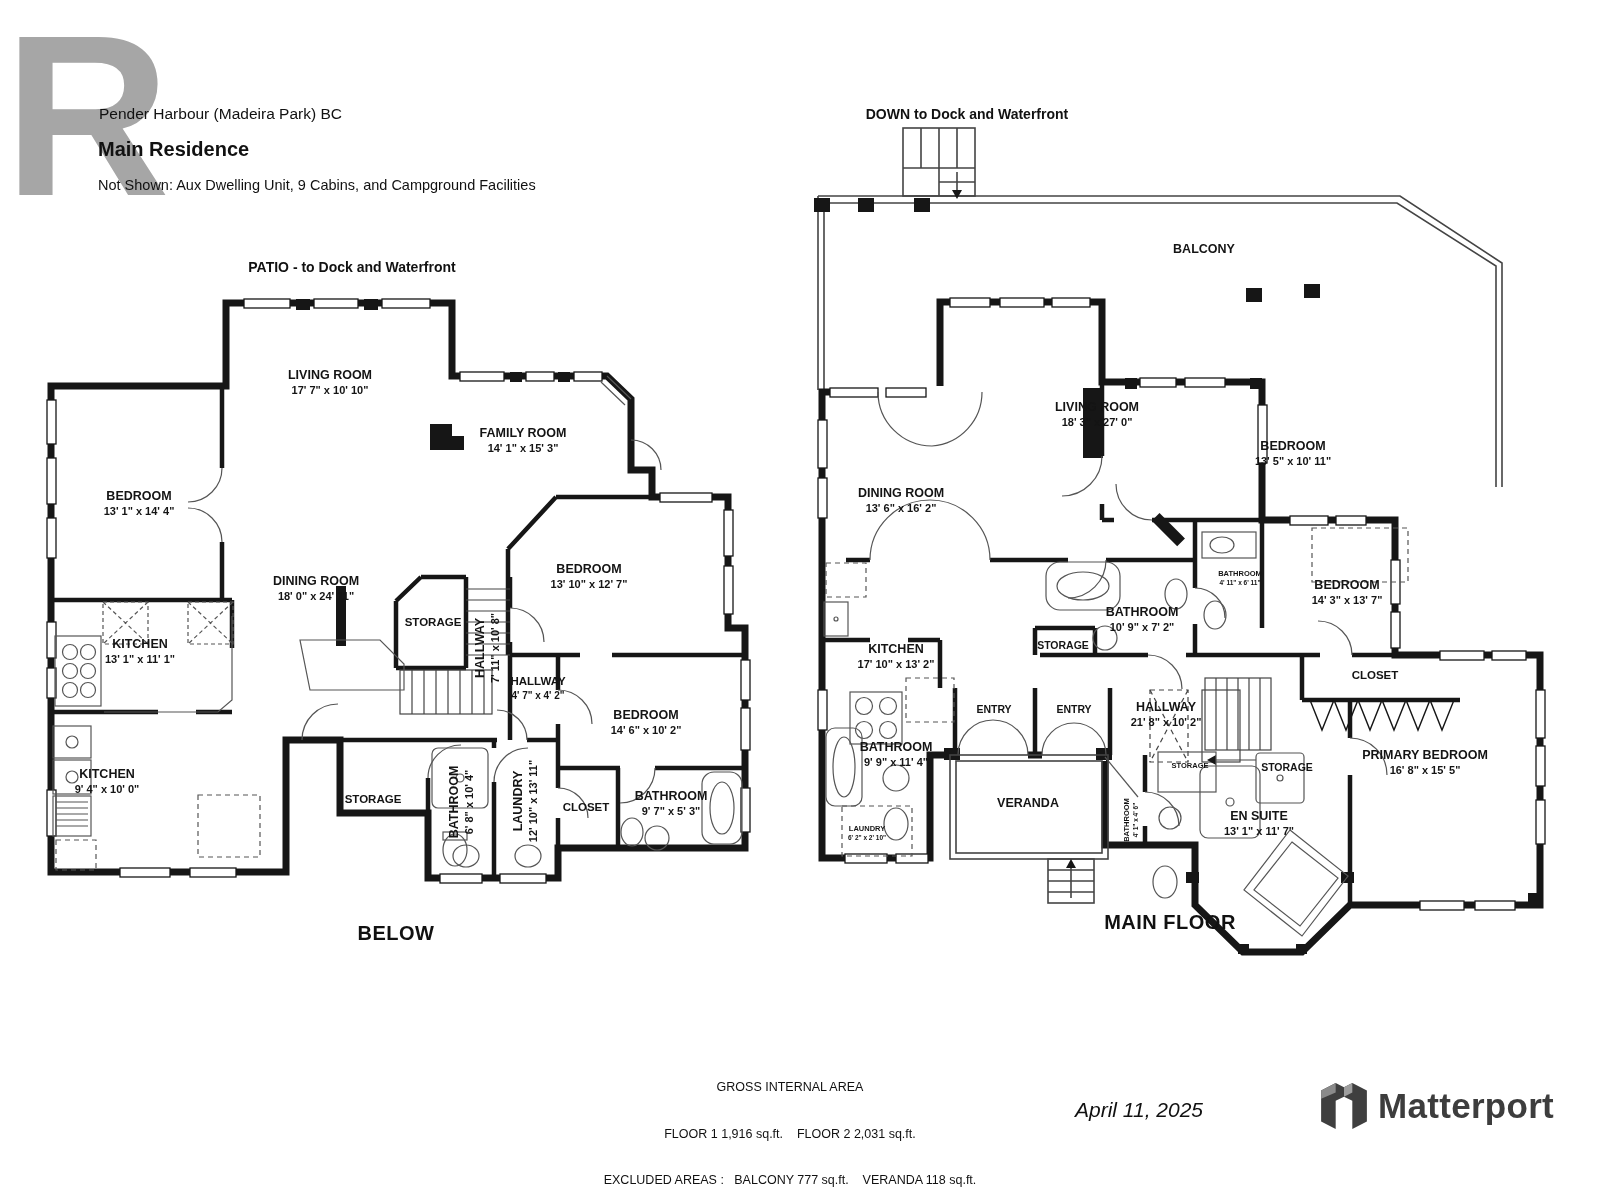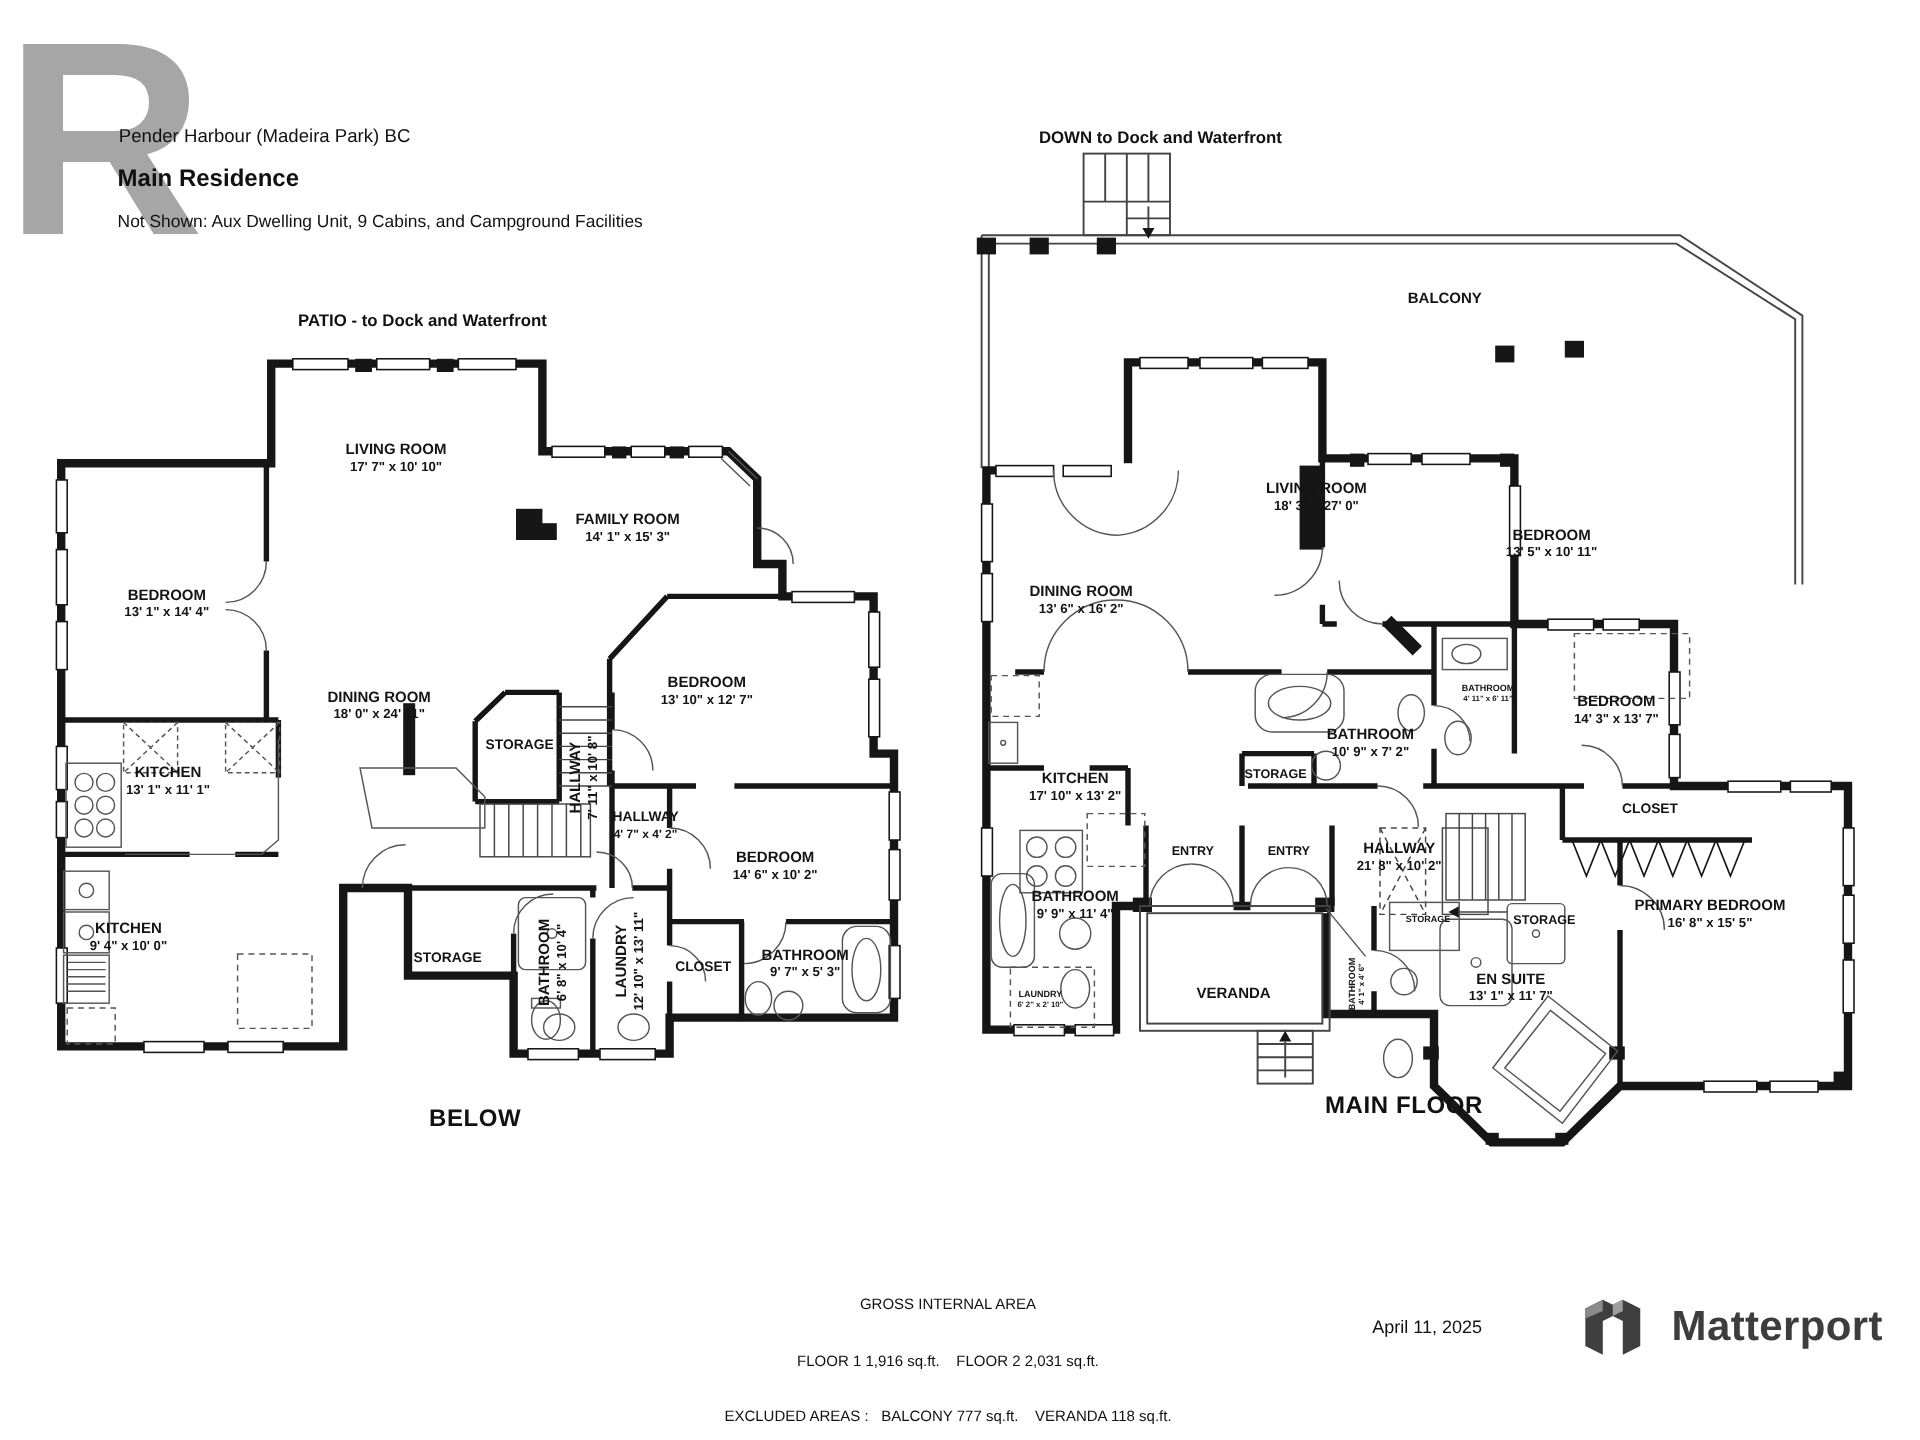--- a/index.html
+++ b/index.html
@@ -26,22 +26,22 @@
   .room .rd{font-weight:bold;font-size:11px;}
   .room.sm .rl{font-size:11.5px;} .room.sm .rd{font-size:10px;}
   .room.xs .rl{font-size:10.5px;}
   .room.t8 .rl{font-size:7.5px;}
   .room.tiny .rl{font-size:7.5px;} .room.tiny .rd{font-size:6.5px;}
   .room.vert{transform:translate(-50%,-50%) rotate(-90deg);}
   
   .contact1{left:40px;top:1066px;width:510px;text-align:center;font-size:25px;font-weight:bold;}
   .contact2{left:40px;top:1101px;width:510px;text-align:center;font-size:20px;font-weight:bold;color:#8e8e8e;}
   .area{left:560px;top:1049px;width:460px;text-align:center;font-size:12.5px;line-height:15.5px;white-space:pre;}
-  .date{left:1075px;top:1098px;width:160px;text-align:right;font-size:15px;}
-  .mp{left:1318px;top:1080px;display:flex;align-items:center;gap:23px;}
+  .date{left:1075px;top:1098px;width:160px;text-align:left;font-size:21px;font-style:italic;}
+  .mp{left:1318px;top:1080px;display:flex;align-items:center;gap:8px;}
   .mp-txt{font-size:35px;font-weight:bold;color:#3d3d3d;letter-spacing:.3px;}
 </style>
 </head>
 <body>
 
 <div id="canvas">
 
   <svg class="plan" width="1600" height="1200" viewBox="0 0 1600 1200">
 
     <g>
@@ -452,21 +452,21 @@
       <div class="room " style="left: 1425px; top: 762px;">
         <div class="rl">PRIMARY BEDROOM</div>
         <div class="rd">16' 8" x 15' 5"</div>
       </div>
       <div class="room t8" style="left: 1190px; top: 766px;">
         <div class="rl">STORAGE</div>
       </div>
       <div class="room xs" style="left: 1287px; top: 768px;">
         <div class="rl">STORAGE</div>
       </div>
-      <div class="room " style="left: 1028px; top: 828px;">
+      <div class="room " style="left: 1028px; top: 803px;">
         <div class="rl">VERANDA</div>
       </div>
       <div class="room vert tiny" style="left: 1131px; top: 820px;">
         <div class="rl">BATHROOM</div>
         <div class="rd">4' 1" x 4' 6"</div>
       </div>
       <div class="room " style="left: 1259px; top: 823px;">
         <div class="rl">EN SUITE</div>
         <div class="rd">13' 1" x 11' 7"</div>
       </div>

